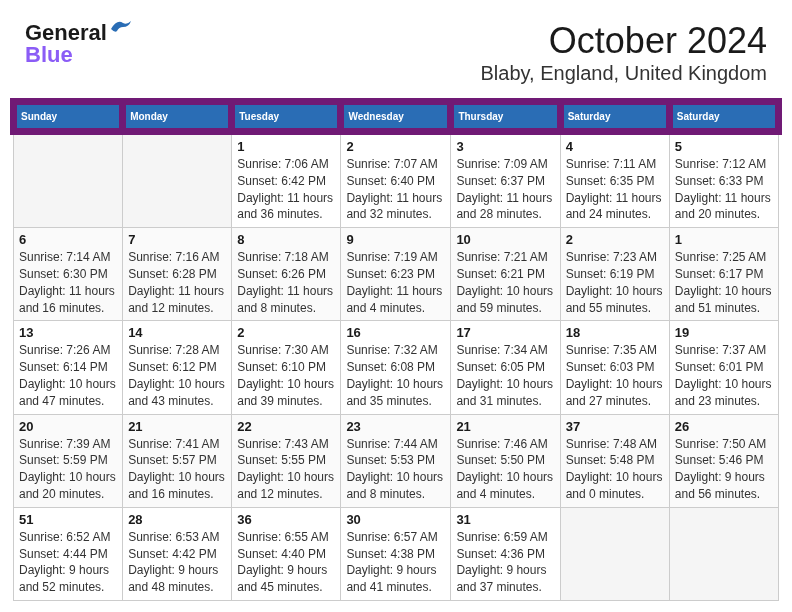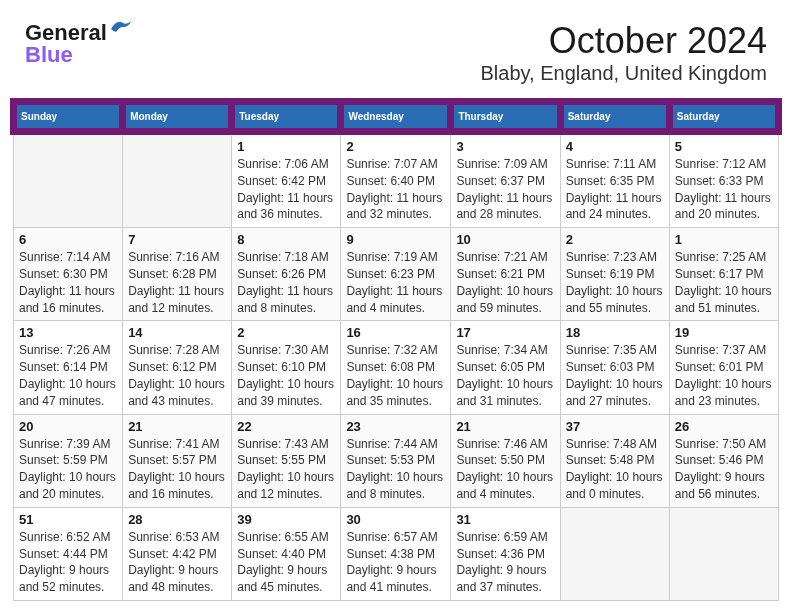--- a/index.html
+++ b/index.html
@@ -227,21 +227,21 @@
       <tr>
         <td>
           <span class="day-number">51</span>
           <div class="day-info">Sunrise: 6:52 AM<br>Sunset: 4:44 PM<br>Daylight: 9 hours and 52 minutes.</div>
         </td>
         <td>
           <span class="day-number">28</span>
           <div class="day-info">Sunrise: 6:53 AM<br>Sunset: 4:42 PM<br>Daylight: 9 hours and 48 minutes.</div>
         </td>
         <td>
-          <span class="day-number">39</span>
+          <span class="day-number">36</span>
           <div class="day-info">Sunrise: 6:55 AM<br>Sunset: 4:40 PM<br>Daylight: 9 hours and 45 minutes.</div>
         </td>
         <td>
           <span class="day-number">30</span>
           <div class="day-info">Sunrise: 6:57 AM<br>Sunset: 4:38 PM<br>Daylight: 9 hours and 41 minutes.</div>
         </td>
         <td>
           <span class="day-number">31</span>
           <div class="day-info">Sunrise: 6:59 AM<br>Sunset: 4:36 PM<br>Daylight: 9 hours and 37 minutes.</div>
         </td>

